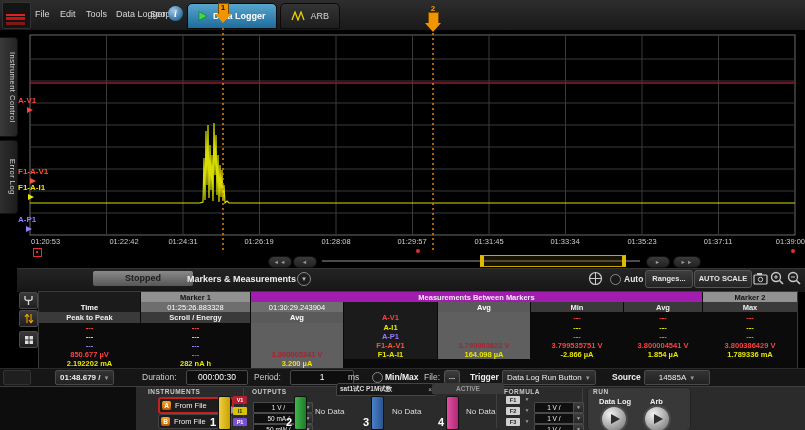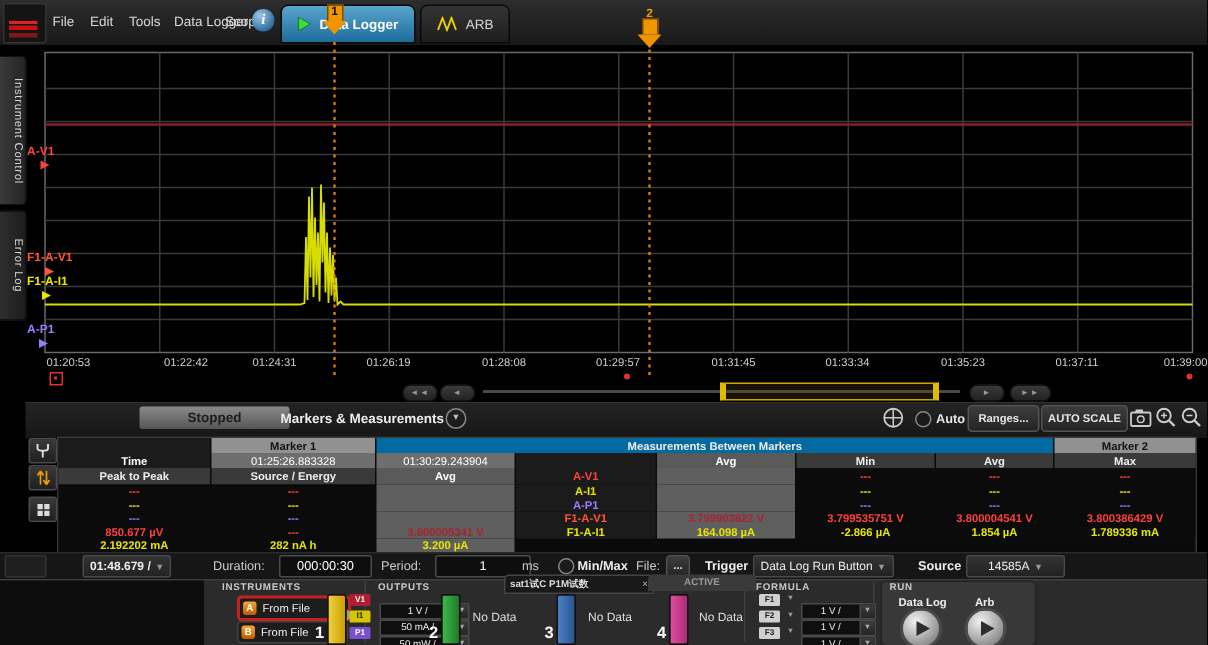--- a/index.html
+++ b/index.html
@@ -54,21 +54,21 @@
   
   .gutterbtn{left:19px;width:17px;height:15px;background:linear-gradient(#3a3a3a,#1f1f1f);
      border:1px solid #4a4a4a;border-radius:2px;display:flex;align-items:center;justify-content:center;}
   .mtable{left:38px;top:291px;width:758px;height:76px;display:grid;
      grid-template-columns:101px 109px 92px 93px 92px 92px 78px 94px;
      grid-template-rows:10px 10px 11px 9px 9px 9px 9px 9px;
      grid-column-gap:1px;background:#0a0a0a;border:1px solid #3a3a3a;font-size:7.5px;}
   .mtable > div{display:flex;align-items:center;justify-content:center;overflow:hidden;white-space:nowrap;}
   .c-lab{background:#1b1b1b;}
   .c-mkhead{background:#919191;color:#121212;font-weight:bold;}
-  .c-midhead{background:#0369a1;color:#eee;font-weight:bold;}
+  .c-midhead{background:#a21caf;color:#eee;font-weight:bold;}
   .c-time{background:#6e6e6e;color:#fff;}
   .c-delta{background:#474747;color:#eee;}
   .c-sub{background:#3a3a3a;color:#eee;font-weight:bold;}
   .c-msub{background:#5a5a5a;color:#fff;font-weight:bold;}
   .c-val{background:#0b0b0b;font-weight:bold;}
   .c-mval{background:#5f5f5f;font-weight:bold;}
   .t-red{color:#ff4040;}.t-yel{color:#e6e600;}.t-pur{color:#9a7bff;}.t-dimred{color:#a82333;}
   
   .ctrlrow{left:0;top:368px;width:805px;height:18px;background:#161616;border-top:1px solid #2a2a2a;}
   .clabel{top:372px;font-size:8.5px;color:#ccc;}
@@ -270,21 +270,21 @@
     <div class="c-lab" style="color:#fff;font-weight:bold">Time</div>
     <div class="c-time">01:25:26.883328</div>
     <div class="c-time">01:30:29.243904</div>
 
     <div class="c-lab"></div>
     <div class="c-msub">Avg</div>
     <div class="c-sub">Min</div>
     <div class="c-sub">Avg</div>
     <div class="c-sub">Max</div>
     <div class="c-sub">Peak to Peak</div>
-    <div class="c-sub">Source / Energy</div>
+    <div class="c-sub">Scroll / Energy</div>
     <div class="c-msub">Avg</div>
 
     <div class="c-lab t-red" style="font-weight:bold">A-V1</div>
     <div class="c-mval t-dimred"></div>
     <div class="c-val t-red">---</div>
     <div class="c-val t-red">---</div>
     <div class="c-val t-red">---</div>
     <div class="c-val t-red">---</div>
     <div class="c-val t-red">---</div>
     <div class="c-mval t-dimred"></div>

